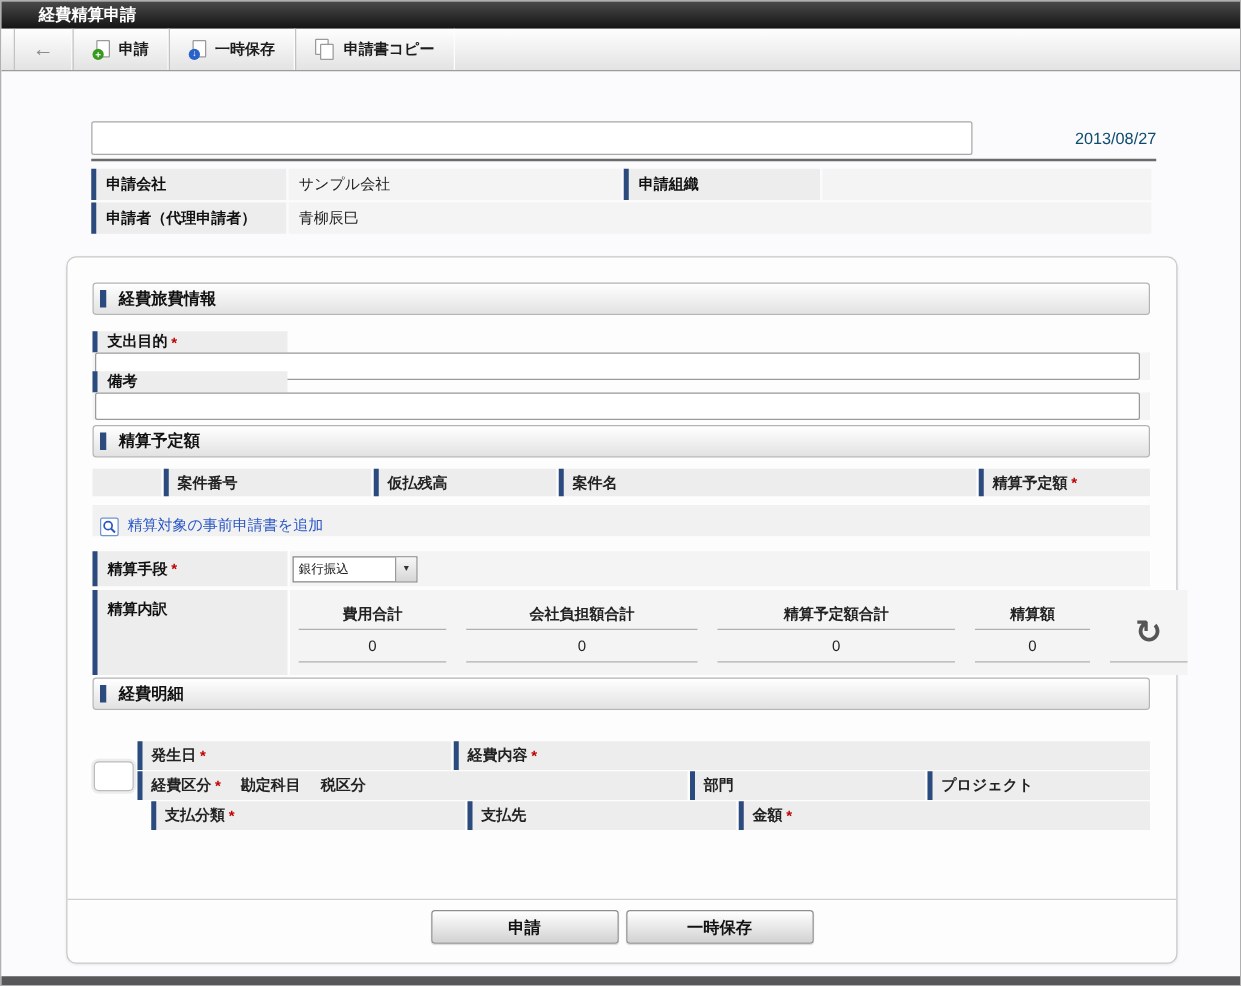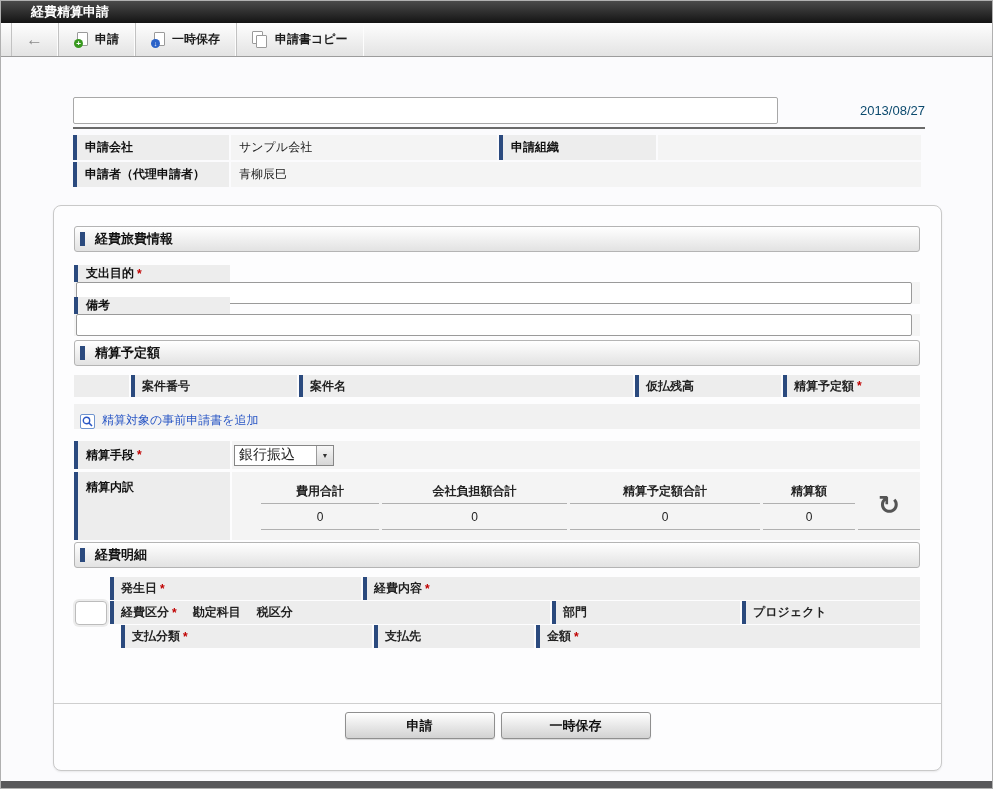--- a/index.html
+++ b/index.html
@@ -135,31 +135,31 @@
   
   .method-row { display: flex; column-gap: 2px; height: 28px; margin-top: 12px; }
   .method-row .lbl-cell { width: 156px; flex: none; }
   .method-row .val-zone { flex: 1; background: #f4f4f4; display: flex; align-items: center; padding-left: 2px; }
   .select {
     width: 100px; height: 21px;
     border: 1px solid #868686; background: #fff;
     display: flex; align-items: center; justify-content: space-between;
     cursor: pointer;
   }
-  .select .sel-text { padding-left: 4px; font-size: 14px; }
+  .select .sel-text { padding-left: 4px; font-size: 10px; }
   .select .sel-btn {
     width: 17px; height: 19px;
     background: linear-gradient(#f7f7f7, #d6d6d6);
     border-left: 1px solid #9a9a9a;
     display: flex; align-items: center; justify-content: center;
     font-size: 7px; color: #333;
   }
   .bd-row { display: flex; column-gap: 2px; height: 68px; margin-top: 3px; }
   .bd-row .lbl-cell { width: 156px; flex: none; align-items: flex-start; padding-top: 7px; text-align: center; }
-  .bd-zone { flex: 1; background: #f4f4f4; padding: 8px 0 0 7px; display: flex; column-gap: 3px; justify-content: flex-end; }
+  .bd-zone { flex: 1; background: #f4f4f4; padding: 8px 0 0 7px; display: flex; column-gap: 16px; }
   .bd-col { display: flex; flex-direction: column; }
   .bd-col .bd-h {
     height: 24px; display: flex; align-items: center; justify-content: center;
     font-weight: bold; font-size: 12px; border-bottom: 1px solid #b0b0b0;
   }
   .bd-col .bd-v {
     height: 26px; display: flex; align-items: center; justify-content: center;
     font-size: 12px; border-bottom: 1px solid #b0b0b0;
   }
   .bd-icon-col {
@@ -172,21 +172,21 @@
   .detail-table { display: flex; margin-top: 9px; column-gap: 2px; }
   .dt-check-col {
     width: 34px; flex: none; background: #fdfdfe;
     display: flex; align-items: center; justify-content: center;
   }
   .check-box {
     width: 32px; height: 24px;
     background: #fff; border: 1px solid #bcbcbc; border-radius: 4px;
     box-shadow: 0 0 0 2px #ececec; cursor: pointer;
   }
-  .dt-rows { flex: 1; }
+  .dt-rows { flex: 1; margin-top: 16px; }
   .dt-row { display: flex; column-gap: 2px; height: 23px; margin-bottom: 1px; }
   .dt-row:last-child { margin-bottom: 0; padding-left: 11px; }
   .dt-cell {
     background: #ededed; border-left: 4px solid #2b4a7e;
     display: flex; align-items: center; padding-left: 7px;
     font-weight: bold; font-size: 12px;
   }
   .sub-label { margin-left: 16px; }
   
   .panel-footer {
@@ -298,25 +298,25 @@
         <div class="sect-hdr" style="margin-top:14px">
           <span class="sect-bar"></span>
           <span class="sect-title">精算予定額</span>
         </div>
 
         <div class="sett-cols">
           <div class="cell" style="width:55px"></div>
           <div class="cell titled" style="width:166px">
             <span>案件番号</span>
           </div>
+          <div class="cell titled" style="width:146px">
+            <span>仮払残高</span>
+          </div>
           <div class="cell titled" style="width:334px">
             <span>案件名</span>
-          </div>
-          <div class="cell titled" style="width:146px">
-            <span>仮払残高</span>
           </div>
           <div class="cell titled" style="flex:1">
             <span>精算予定額</span>
               <span class="req">*</span>
           </div>
         </div>
 
         <div class="add-row">
           <span class="search-badge">
             <svg width="11" height="11" viewBox="0 0 11 11">
@@ -399,21 +399,21 @@
               </div>
               <div class="dt-cell" style="flex:1">
                 <span>プロジェクト</span>
               </div>
             </div>
             <div class="dt-row">
               <div class="dt-cell" style="width:251px">
                 <span>支払分類</span>
                   <span class="req">*</span>
               </div>
-              <div class="dt-cell" style="width:160px">
+              <div class="dt-cell" style="width:215px">
                 <span>支払先</span>
               </div>
               <div class="dt-cell" style="flex:1">
                 <span>金額</span>
                   <span class="req">*</span>
               </div>
             </div>
           </div>
         </div>
 

